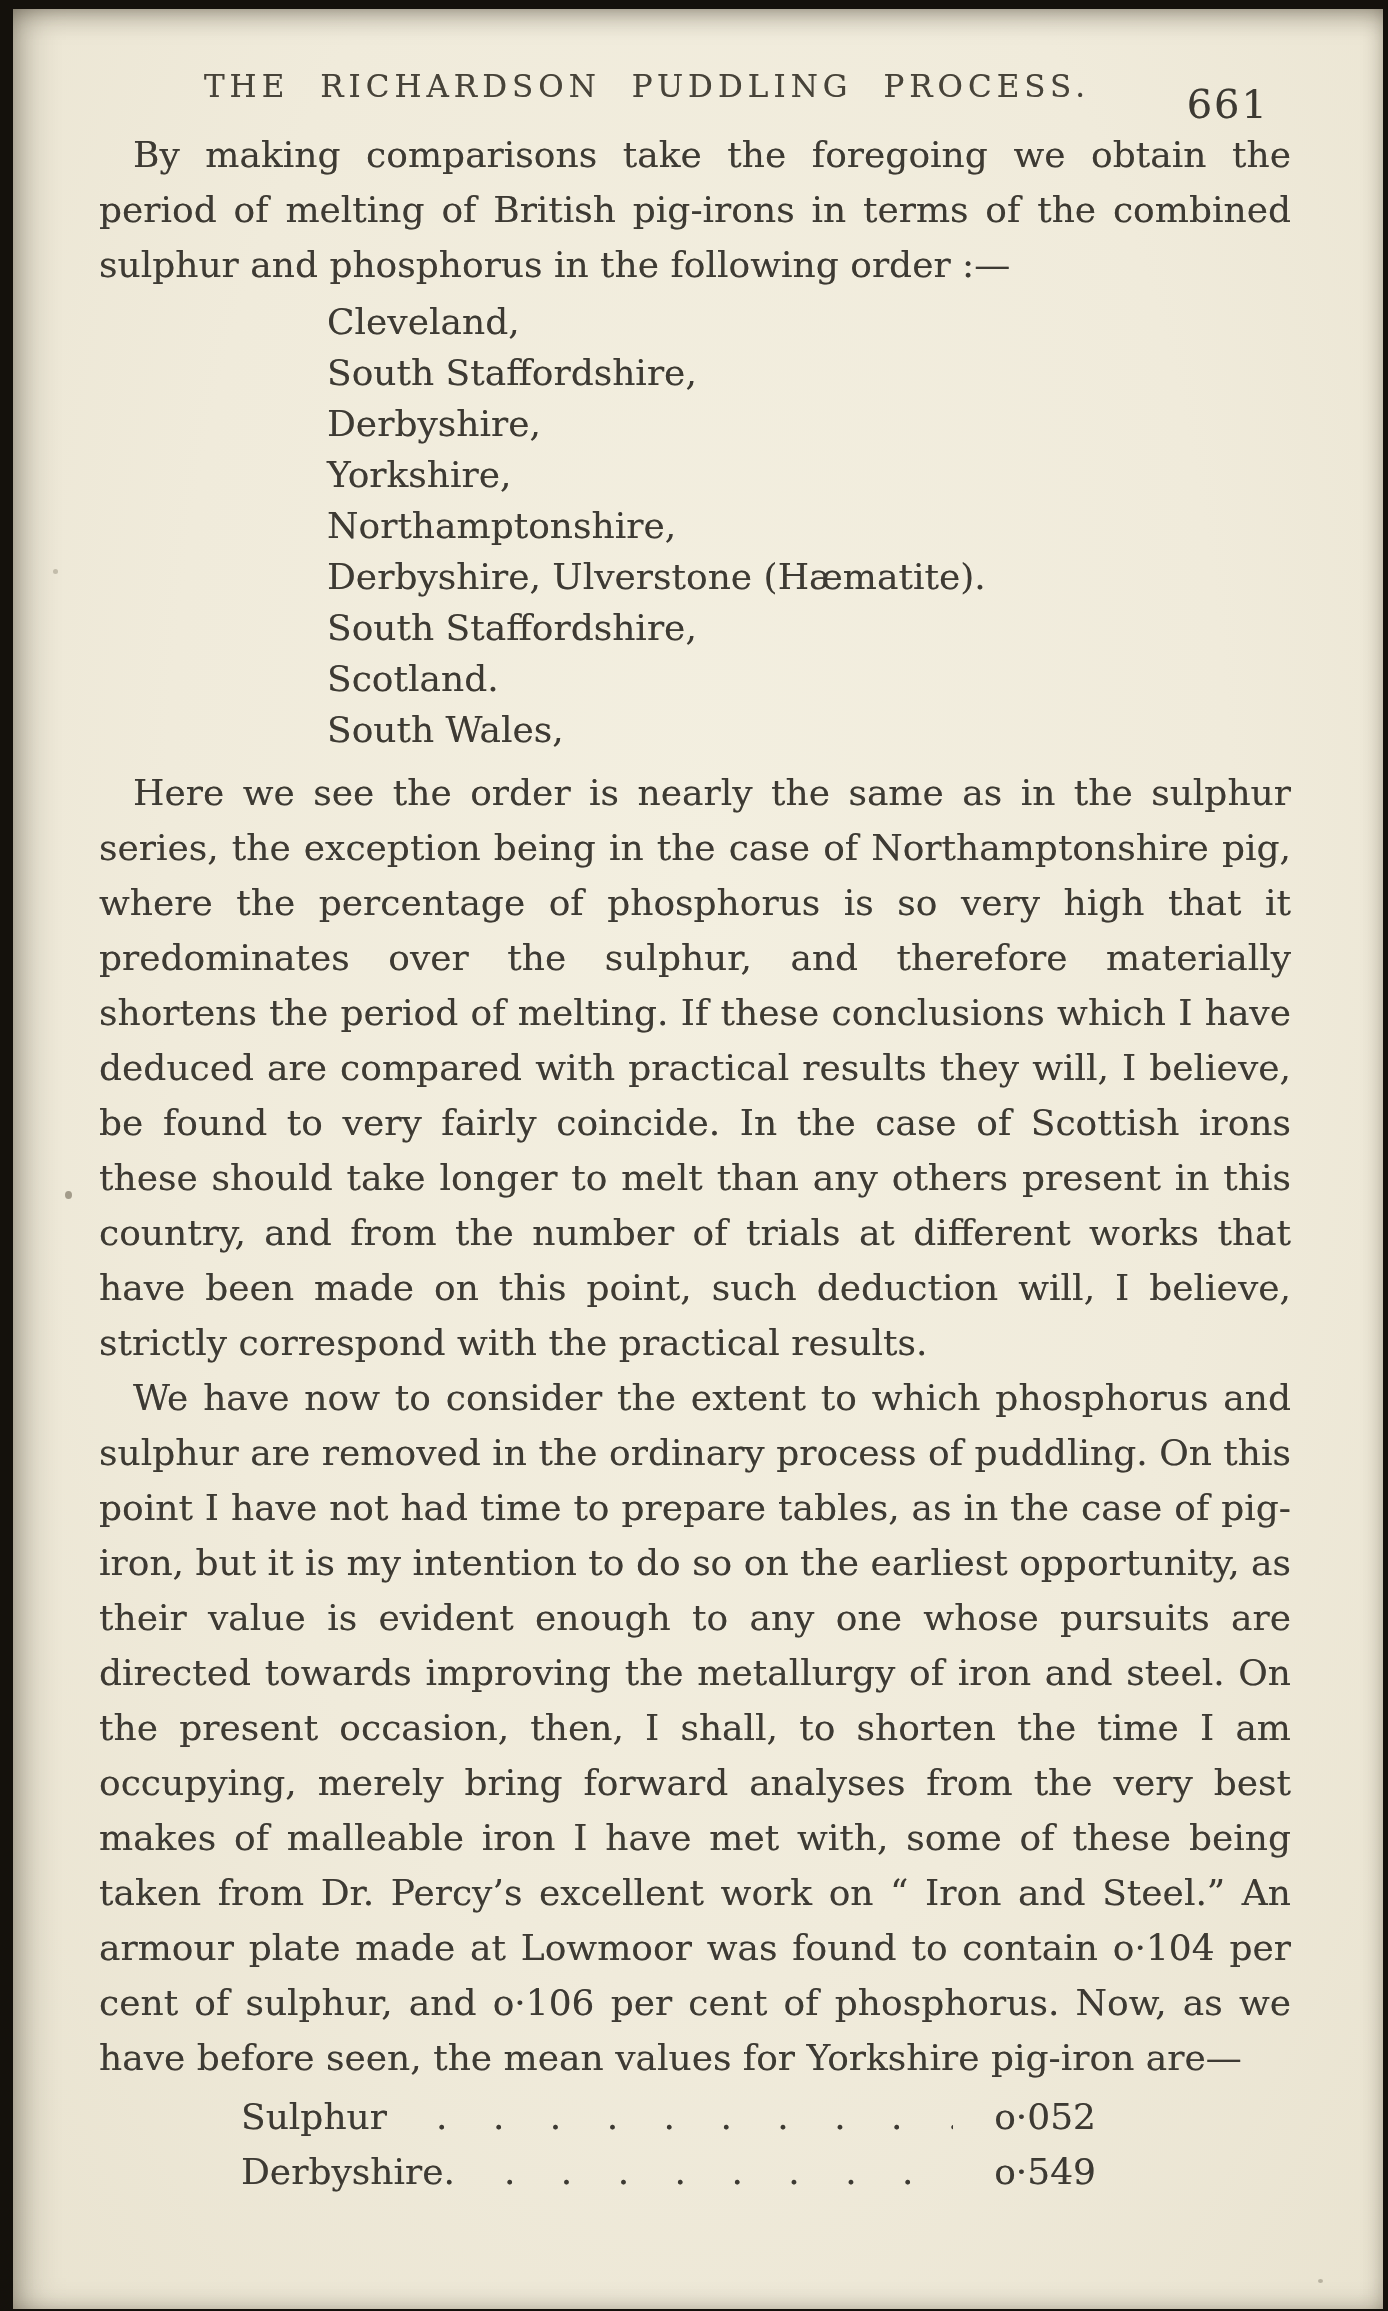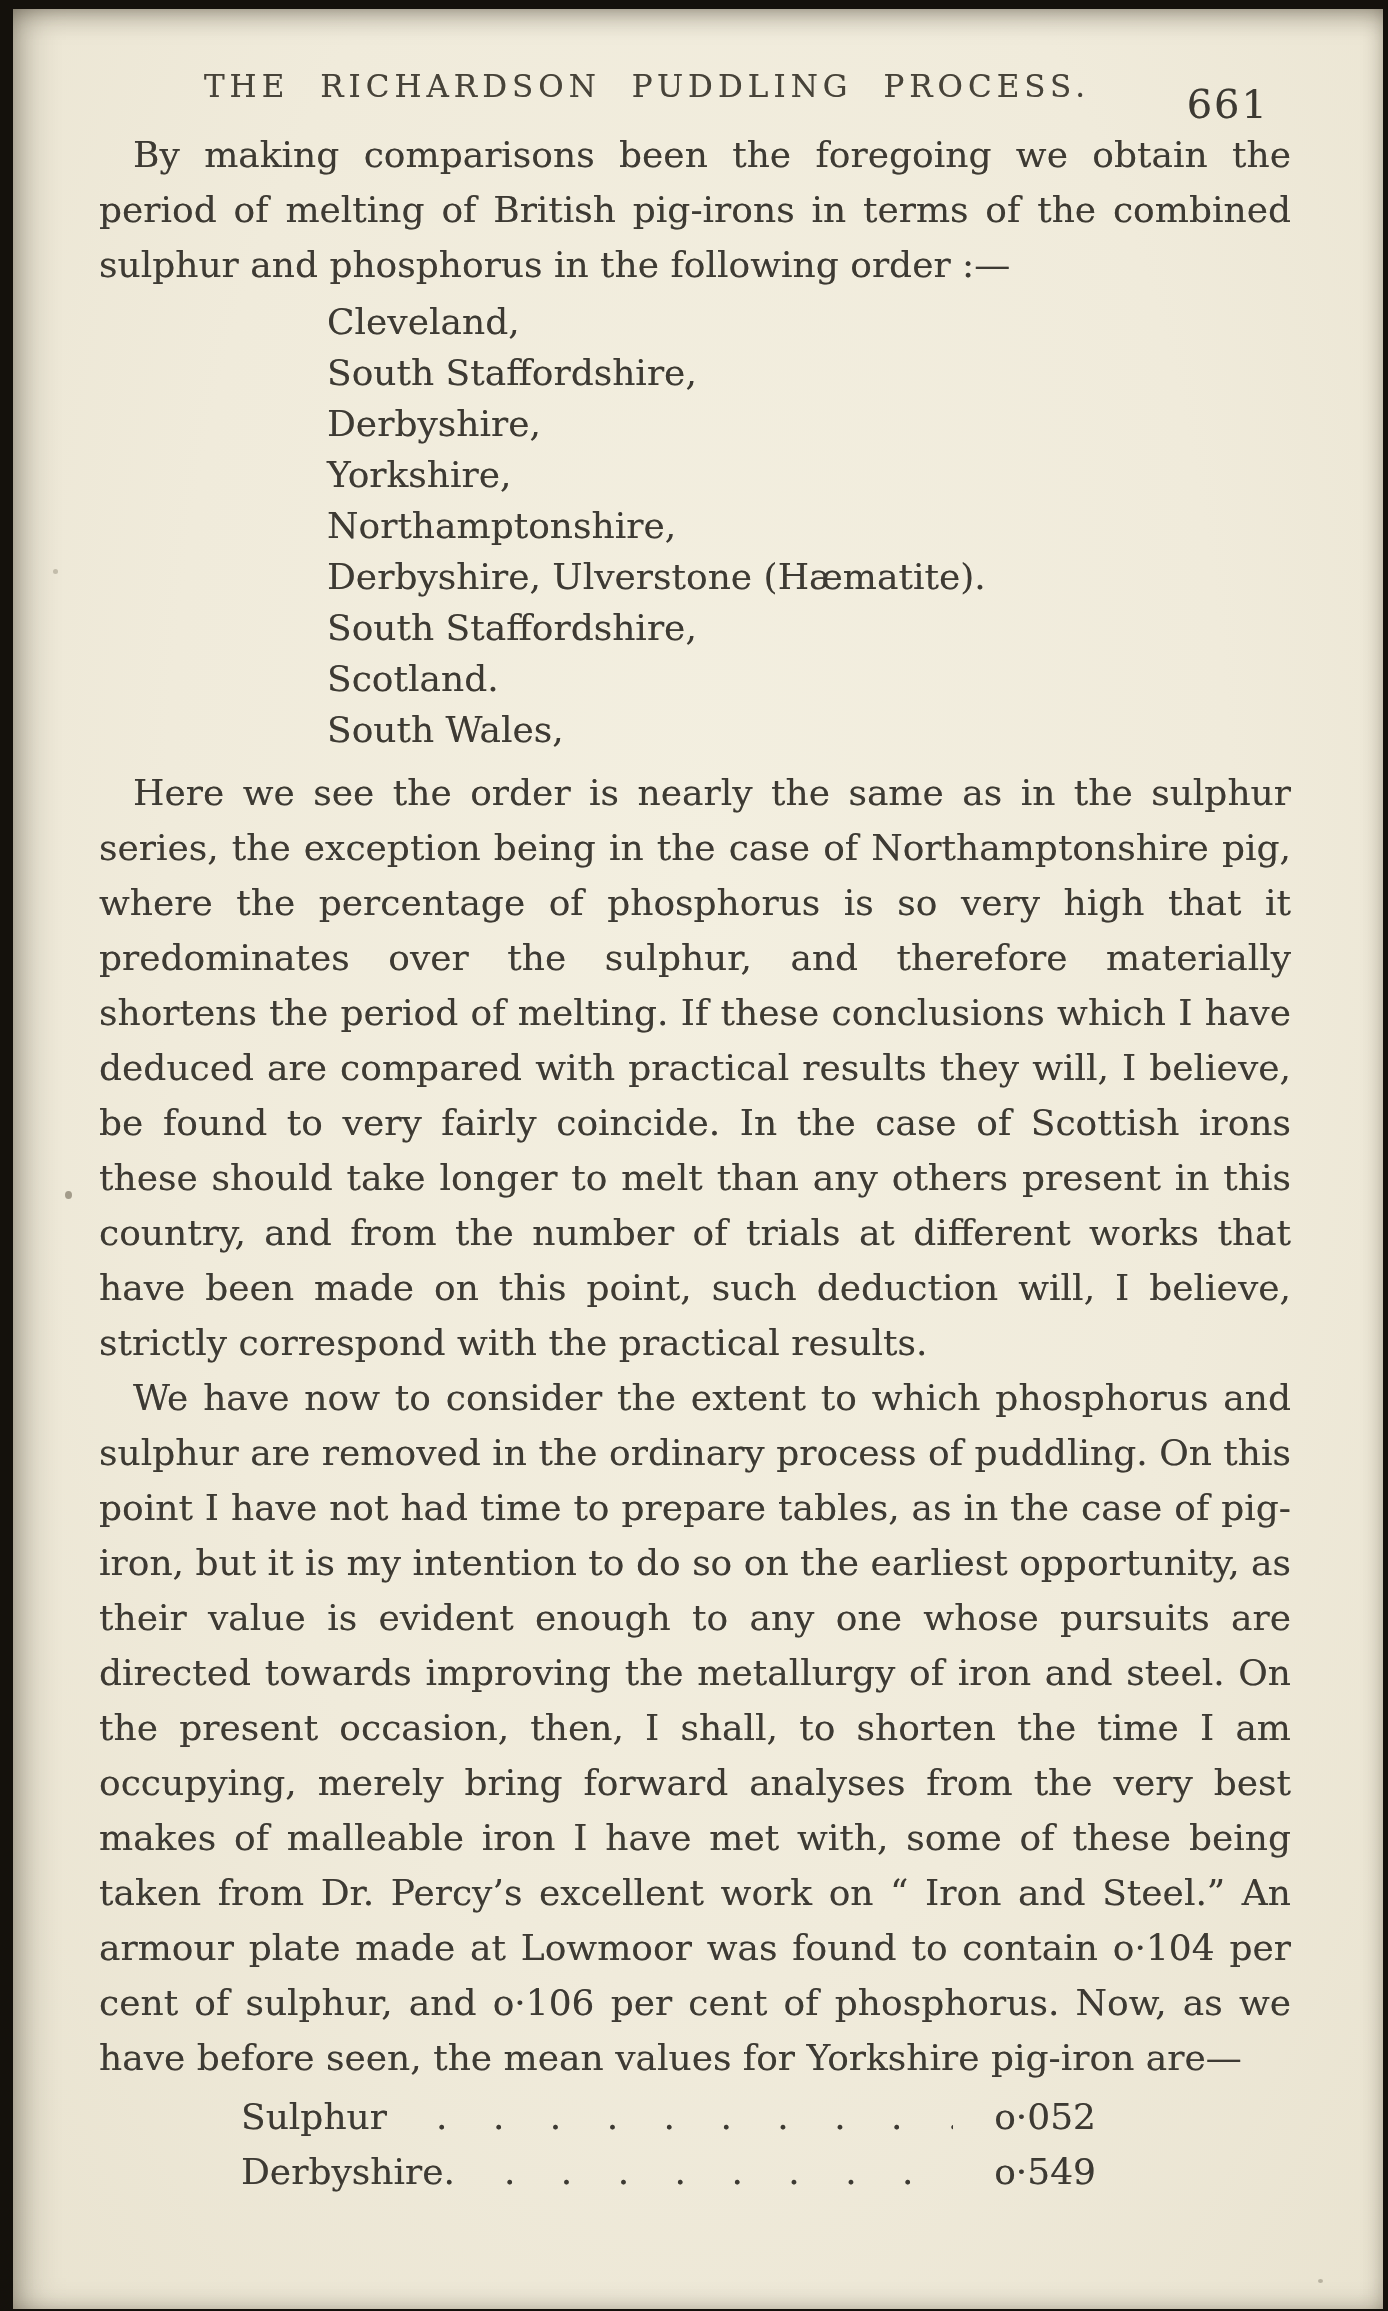--- a/index.html
+++ b/index.html
@@ -120,21 +120,21 @@
 <body>
 
 <div class="page">
   <div class="content">
 
     <div class="page-header">
       <div class="page-title">THE RICHARDSON PUDDLING PROCESS.</div>
       <div class="page-number">661</div>
     </div>
 
-    <p class="body-par no-top">By making comparisons been the foregoing we obtain the period of melting of British pig-irons in terms of the combined sulphur and phosphorus in the following order :—</p>
+    <p class="body-par no-top">By making comparisons take the foregoing we obtain the period of melting of British pig-irons in terms of the combined sulphur and phosphorus in the following order :—</p>
 
     <ul class="iron-list">
       <li>Cleveland,</li>
       <li>South Staffordshire,</li>
       <li>Derbyshire,</li>
       <li>Yorkshire,</li>
       <li>Northamptonshire,</li>
       <li>Derbyshire, Ulverstone (Hæmatite).</li>
       <li>South Staffordshire,</li>
       <li>Scotland.</li>

